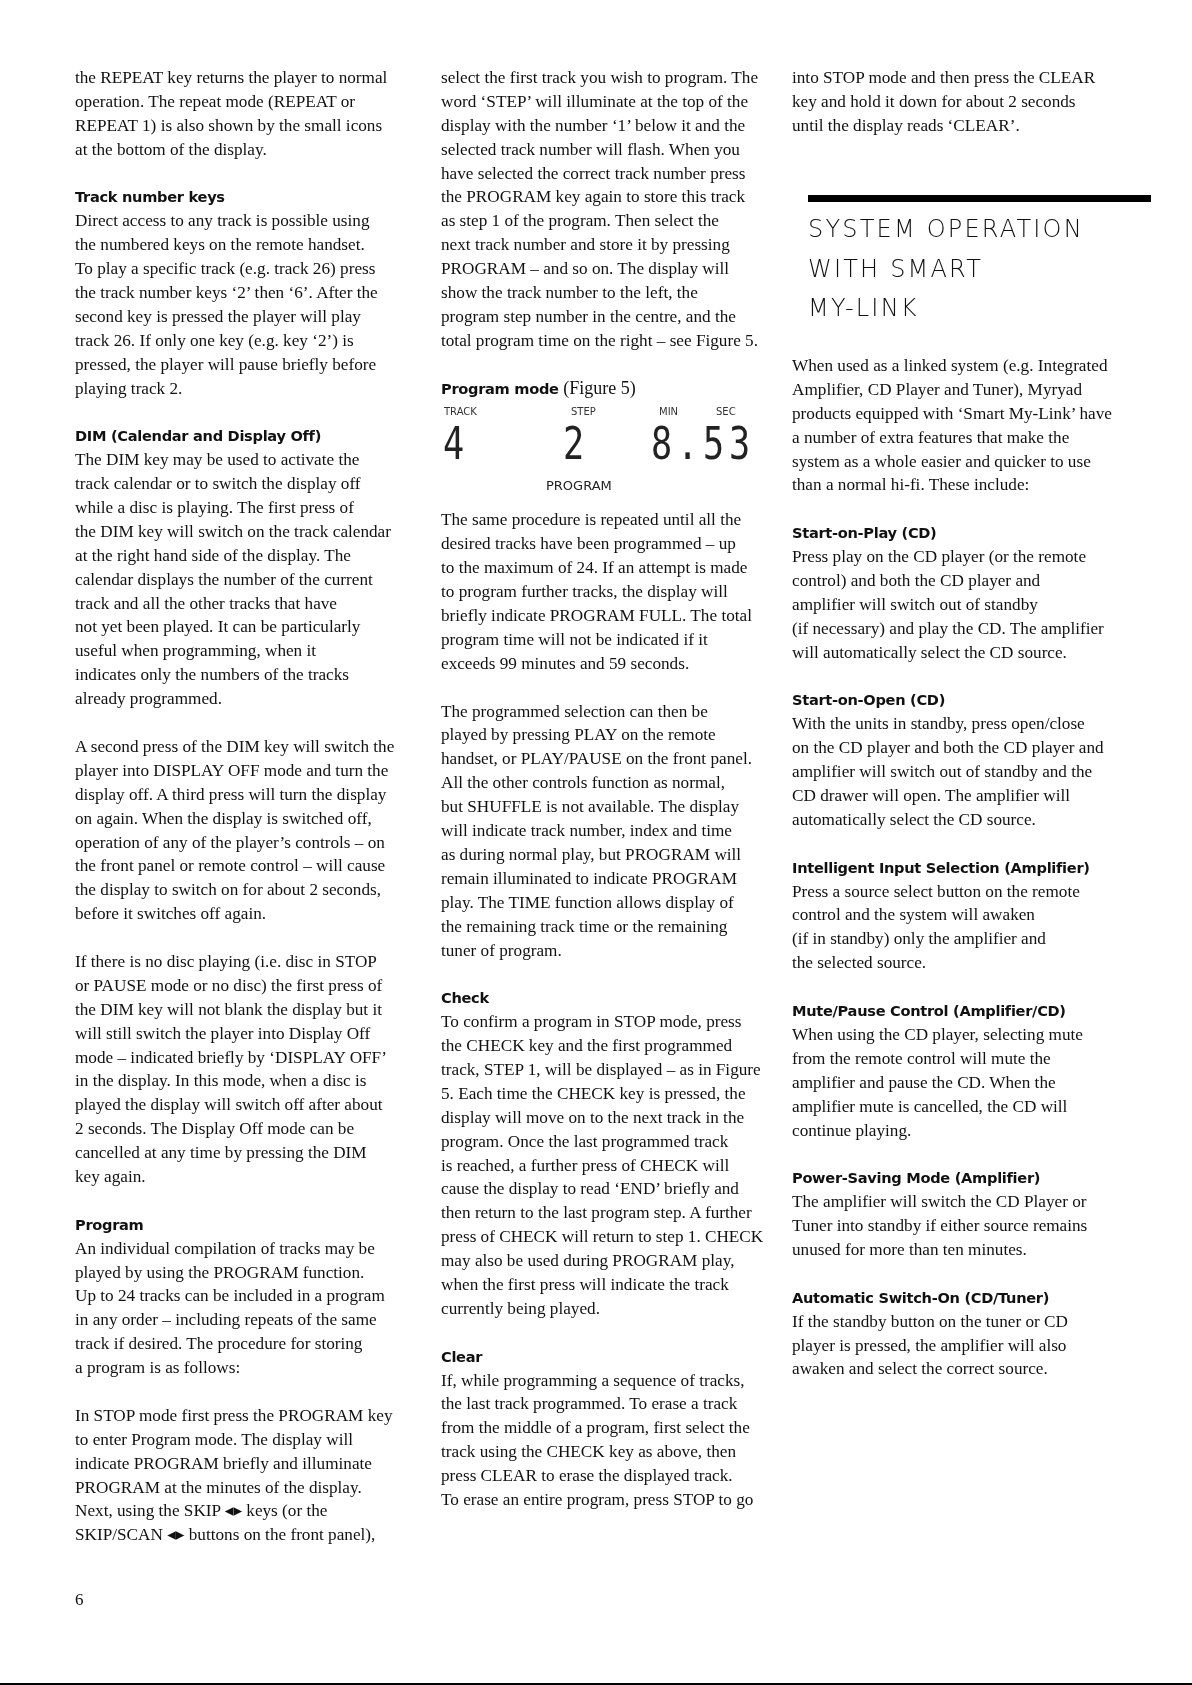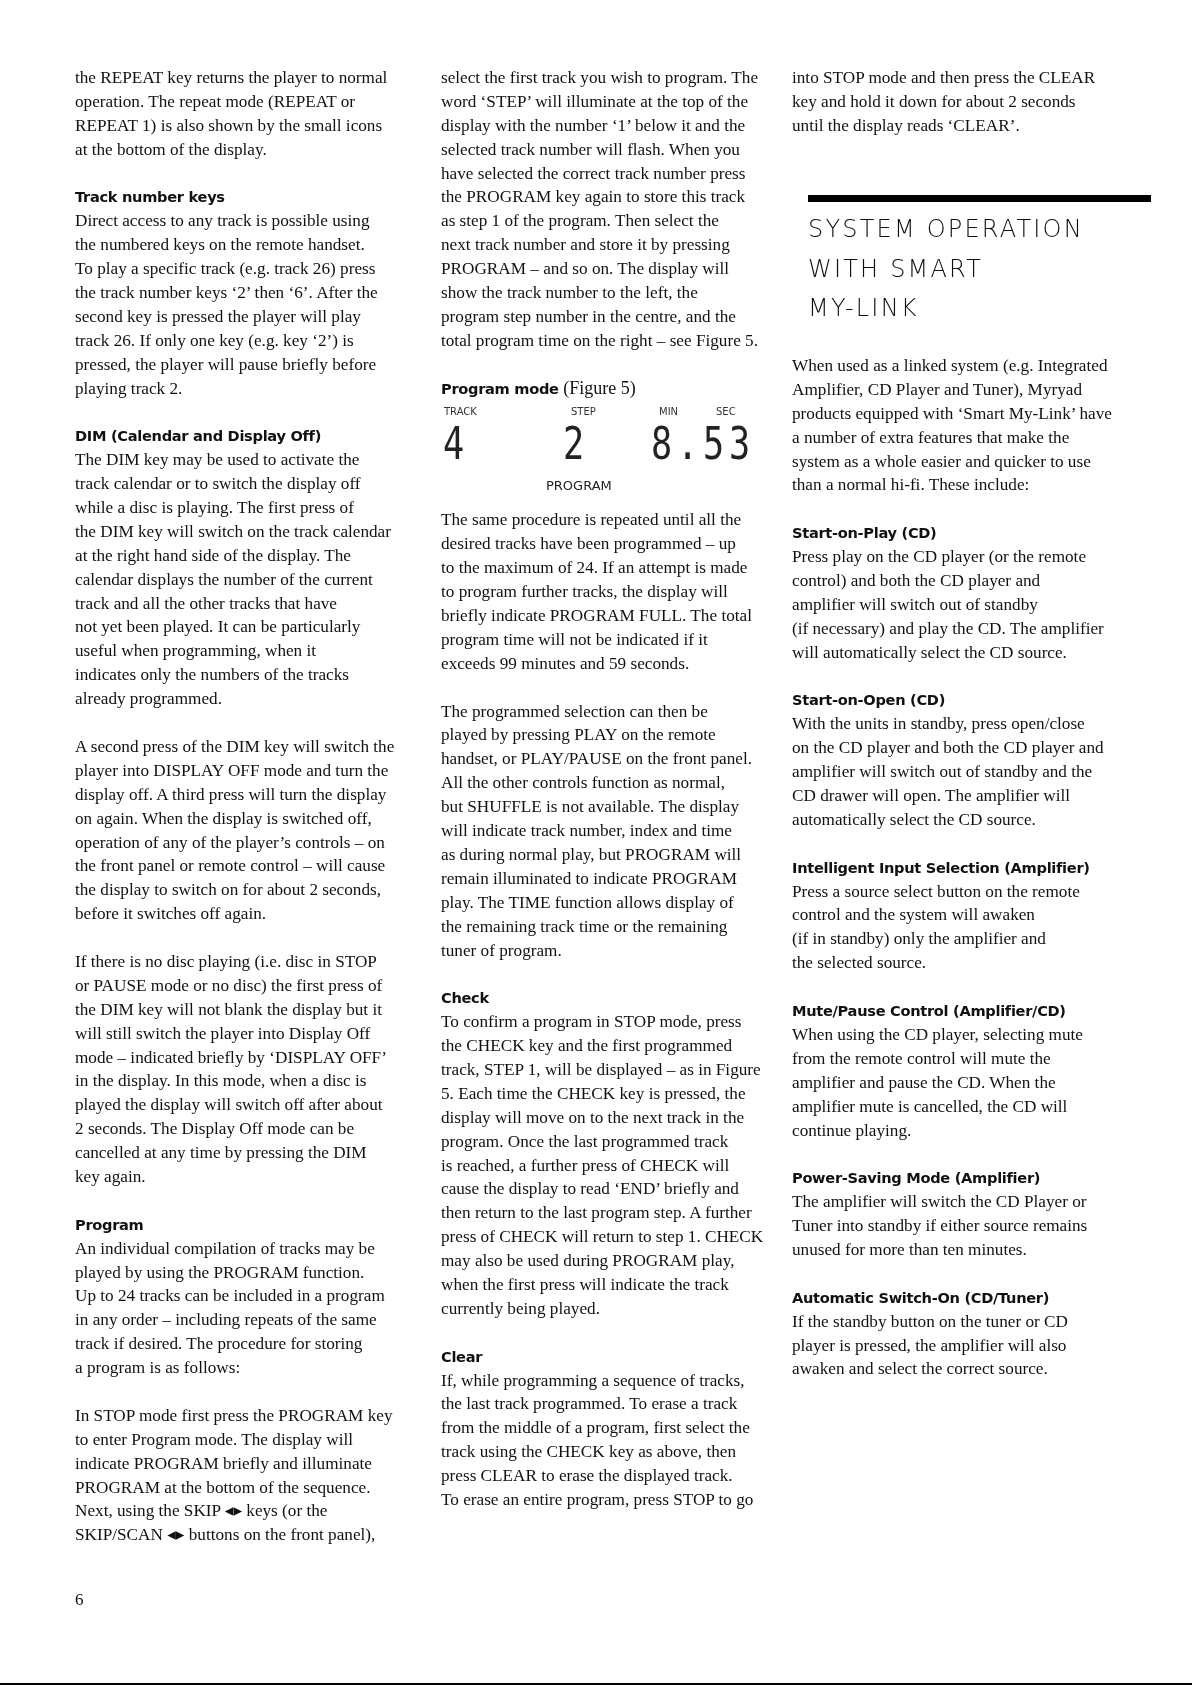--- a/index.html
+++ b/index.html
@@ -91,21 +91,21 @@
       <div class="line">Up to 24 tracks can be included in a program</div>
       <div class="line">in any order – including repeats of the same</div>
       <div class="line">track if desired. The procedure for storing</div>
       <div class="line">a program is as follows:</div>
     </div>
   <div class="gap"></div>
   <div>
       <div class="line">In STOP mode first press the PROGRAM key</div>
       <div class="line">to enter Program mode. The display will</div>
       <div class="line">indicate PROGRAM briefly and illuminate</div>
-      <div class="line">PROGRAM at the bottom of the sequence.</div>
+      <div class="line">PROGRAM at the minutes of the display.</div>
       <div class="line">Next, using the SKIP ◂▸ keys (or the</div>
       <div class="line">SKIP/SCAN ◂▸ buttons on the front panel),</div>
     </div>
 </div>
 
 <div class="col c2">
   <div>
       <div class="line">select the first track you wish to program. The</div>
       <div class="line">word ‘STEP’ will illuminate at the top of the</div>
       <div class="line">display with the number ‘1’ below it and the</div>

